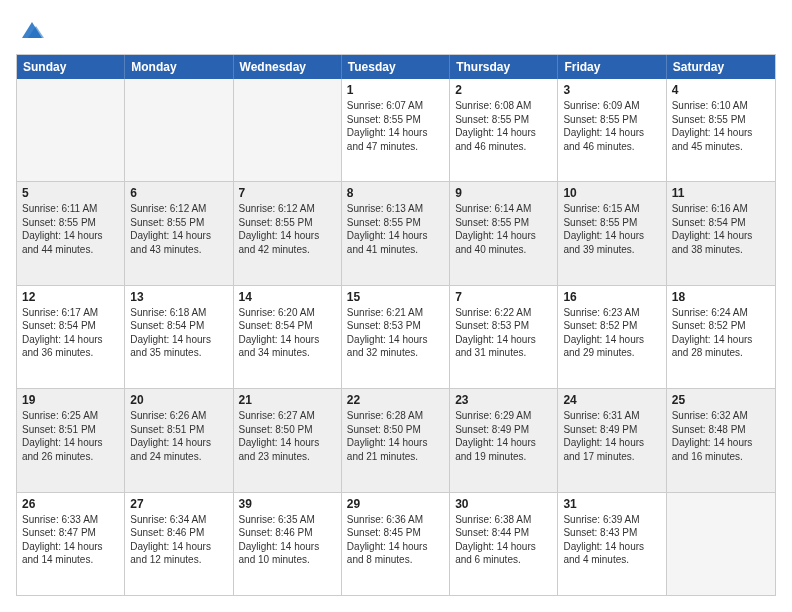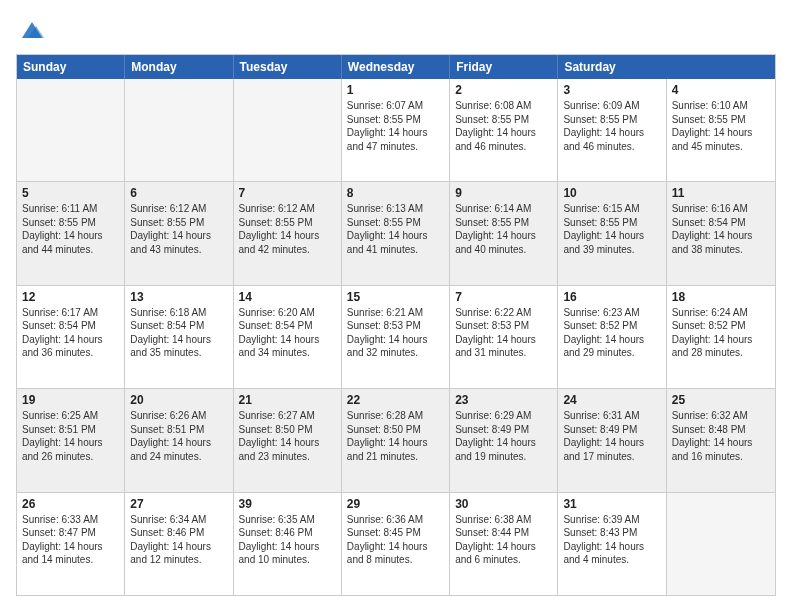--- a/index.html
+++ b/index.html
@@ -144,22 +144,23 @@
     <div class="title-block">
       <div class="month-title"></div>
       <div class="location"></div>
     </div>
   </div>
 
   <div class="calendar">
     <div class="cal-header">
     <div class="cal-header-cell">Sunday</div>
         <div class="cal-header-cell">Monday</div>
+        <div class="cal-header-cell">Wednesday</div>
         <div class="cal-header-cell">Tuesday</div>
-        <div class="cal-header-cell">Wednesday</div>
+        <div class="cal-header-cell">Thursday</div>
         <div class="cal-header-cell">Friday</div>
         <div class="cal-header-cell">Saturday</div>
       </div>
     <div class="cal-body">
     <div class="cal-row">
           <div class="cal-cell empty"></div>
           <div class="cal-cell empty"></div>
           <div class="cal-cell empty"></div>
           <div class="cal-cell">
             <span class="day-num">1</span>

